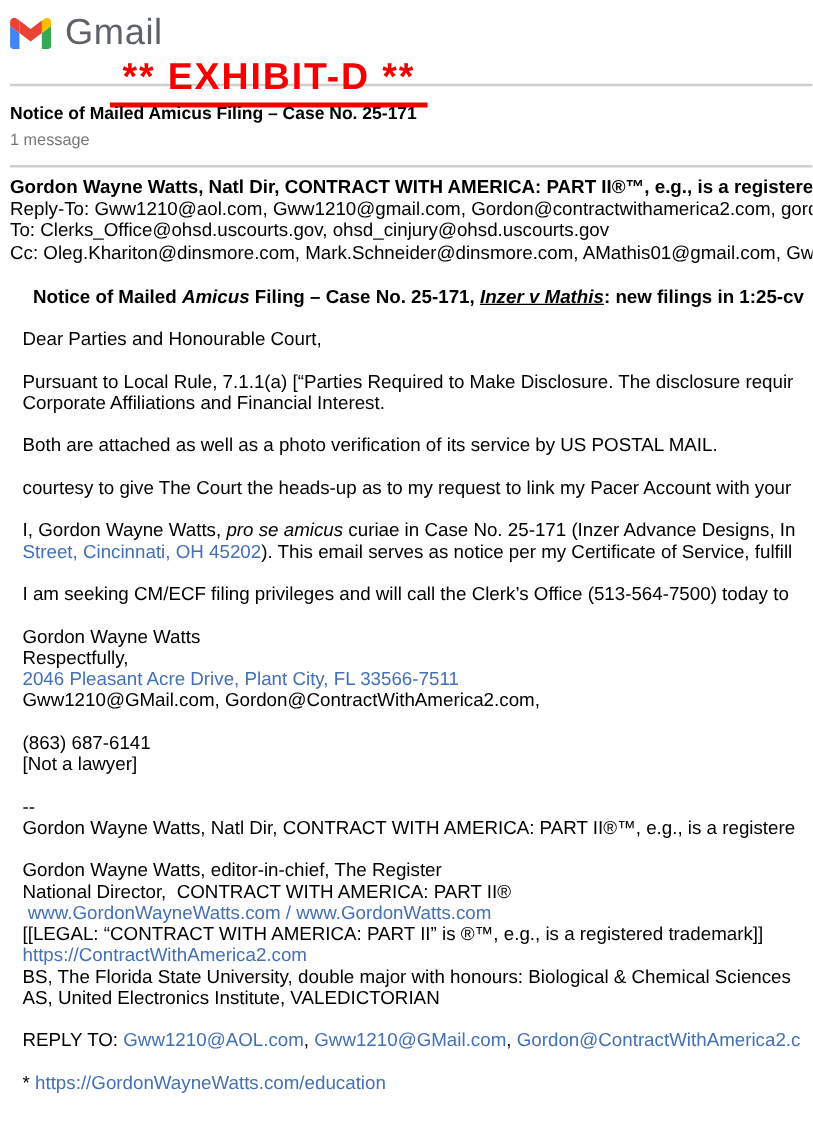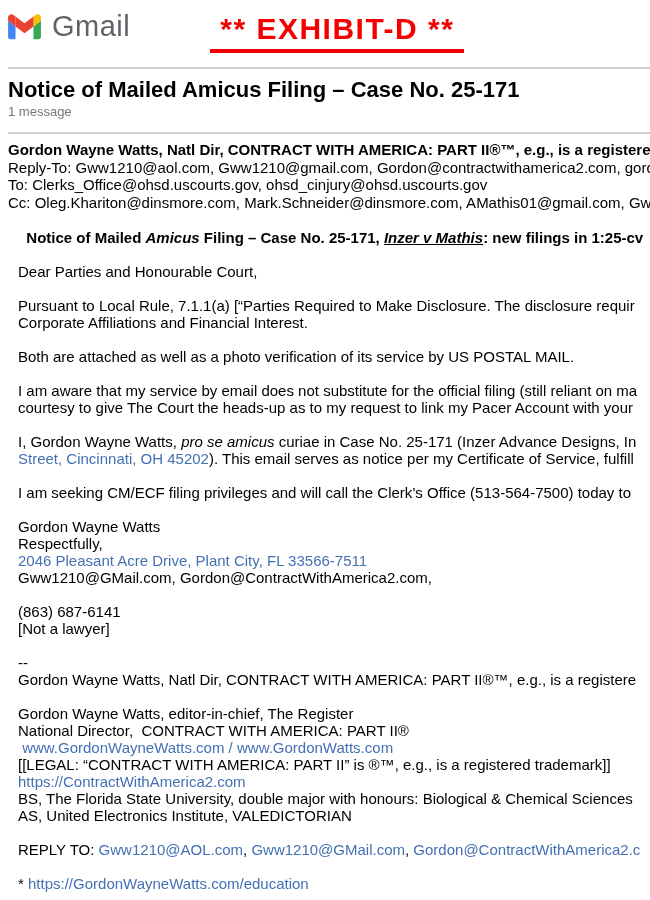--- a/index.html
+++ b/index.html
@@ -4,34 +4,34 @@
 <style>
   html, body { margin: 0; padding: 0; }
   body {
     width: 650px; height: 900px; overflow: hidden;
     background: #ffffff; color: #000;
     font-family: "Liberation Sans", "DejaVu Sans", sans-serif;
     --link: #4470b4; --red: #f40000; --brand: #5f6368; --muted: #777777; --rule: #cfcfcf;
   }
   .top {
     display: flex; align-items: flex-start;
-    height: 67px; padding: 10px 0 0 8px; box-sizing: border-box;
+    height: 67px; padding: 10px 0 0 8px; box-sizing: border-box; flex-direction: column;
   }
   .logo-wrap { display: flex; align-items: center; gap: 11px; }
   .logo-wrap svg { display: block; }
   .brand-text { font-size: 29px; font-weight: 500; color: var(--brand); letter-spacing: .5px; }
   .stamp {
     margin-left: 80px; margin-top: 2px;
     font-size: 30px; font-weight: 800; letter-spacing: 1.5px;
     color: var(--red); border-bottom: 4px solid var(--red);
     padding: 0 10px 3px 10px; white-space: pre;
   }
   .rule { border: 0; border-top: 2px solid var(--rule); margin: 0 0 0 8px; }
   .subject-block { padding: 11px 8px 0 8px; }
-  .subject-title { font-size: 22px; font-weight: bold; line-height: 20px; white-space: nowrap; }
+  .subject-title { font-size: 14px; font-weight: bold; line-height: 20px; white-space: nowrap; }
   .message-count { font-size: 13px; color: var(--muted); margin-top: 4px; margin-bottom: 13px; }
   .email-headers { padding: 7px 0 0 8px; font-size: 15px; line-height: 17.5px; }
   .email-headers .line { white-space: pre; }
   .hdr-from { font-weight: bold; }
   .email-body { padding: 18px 0 0 18px; font-size: 15px; line-height: 17px; }
   .email-body .line { white-space: pre; height: 17px; }
   a.lnk { color: var(--link); text-decoration: none; cursor: pointer; }
   .seg-c { color: var(--link); }
   .b { font-weight: bold; } .i { font-style: italic; } .u { text-decoration: underline; text-align: center; }
 </style>
@@ -71,21 +71,20 @@
 <div class="email-body">
     <div class="line"><span class="b">  Notice of Mailed </span><span class="b i">Amicus</span><span class="b"> Filing – Case No. 25-171, </span><span class="b i u">Inzer v Mathis</span><span class="b">: new filings in 1:25-cv</span></div>
     <div class="line">&nbsp;</div>
     <div class="line"><span>Dear Parties and Honourable Court,</span></div>
     <div class="line">&nbsp;</div>
     <div class="line"><span>Pursuant to Local Rule, 7.1.1(a) [“Parties Required to Make Disclosure. The disclosure requir</span></div>
     <div class="line"><span>Corporate Affiliations and Financial Interest.</span></div>
     <div class="line">&nbsp;</div>
     <div class="line"><span>Both are attached as well as a photo verification of its service by US POSTAL MAIL.</span></div>
     <div class="line">&nbsp;</div>
-    <div class="line"><span>I am aware that my service by email does not substitute for the official filing (still reliant on ma</span></div>
     <div class="line"><span>courtesy to give The Court the heads-up as to my request to link my Pacer Account with your</span></div>
     <div class="line">&nbsp;</div>
     <div class="line"><span>I, Gordon Wayne Watts, </span><span class="i">pro se amicus</span><span> curiae in Case No. 25-171 (Inzer Advance Designs, In</span></div>
     <div class="line"><a href="#" class="lnk">Street, Cincinnati, OH 45202</a><span>). This email serves as notice per my Certificate of Service, fulfill</span></div>
     <div class="line">&nbsp;</div>
     <div class="line"><span>I am seeking CM/ECF filing privileges and will call the Clerk’s Office (513-564-7500) today to</span></div>
     <div class="line">&nbsp;</div>
     <div class="line"><span>Gordon Wayne Watts</span></div>
     <div class="line"><span>Respectfully,</span></div>
     <div class="line"><a href="#" class="lnk">2046 Pleasant Acre Drive, Plant City, FL 33566-7511</a></div>

